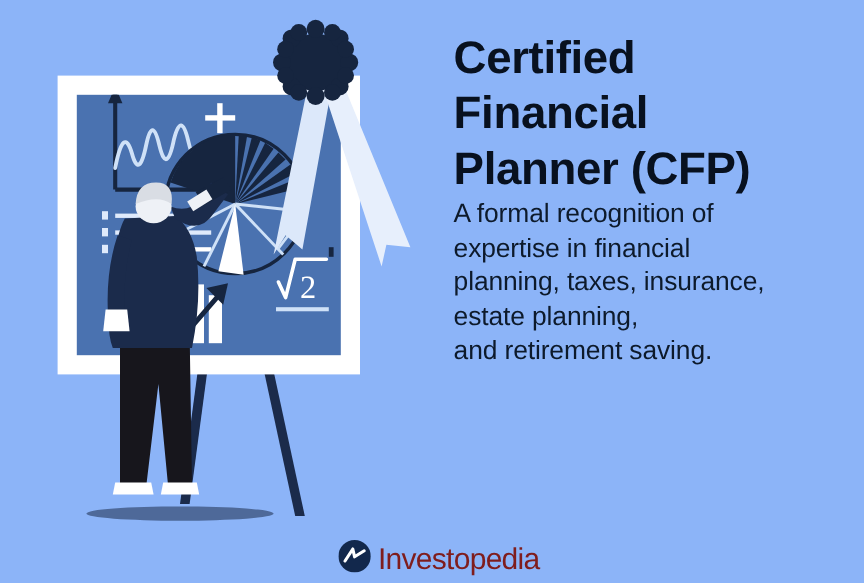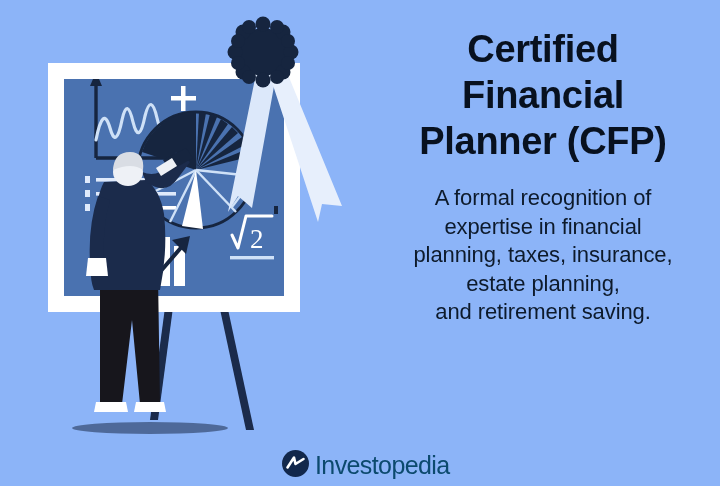--- a/index.html
+++ b/index.html
@@ -23,62 +23,60 @@
     width: 370px; height: 486px;
   }
   #illustration svg { display: block; }
 
   
   #text-col {
     position: absolute;
     left: 378px;
     top: 26px;
     width: 330px;
-    text-align: center;
   }
   #term-title {
     font-size: 38px;
     line-height: 46px;
     font-weight: bold;
     color: #08111f;
     letter-spacing: -0.3px;
     margin: 0;
     white-space: pre-line;
   }
   #pronunciation {
     margin-top: 12px;
     font-size: 15.5px;
     font-style: italic;
     font-weight: bold;
     color: #0d1a2b;
     letter-spacing: -0.2px;
     white-space: nowrap;
   }
   #definition {
-    margin-top: 20px;
     font-size: 22px;
     line-height: 28.5px;
     color: #0d1a2b;
     white-space: pre-line;
     letter-spacing: -0.1px;
   }
 
   
   #logo {
     position: absolute;
     left: 282px;
     top: 450px;
     display: flex;
     align-items: center;
     gap: 6px;
   }
   #logo-mark { display: block; }
   #logo-word {
     font-size: 25px;
-    color: #0c4a6e;
+    color: #7f1d1d;
     letter-spacing: -0.6px;
     line-height: 25px;
   }
 </style>
 </head>
 <body>
 
 <div id="card">
 
   <div id="illustration">

